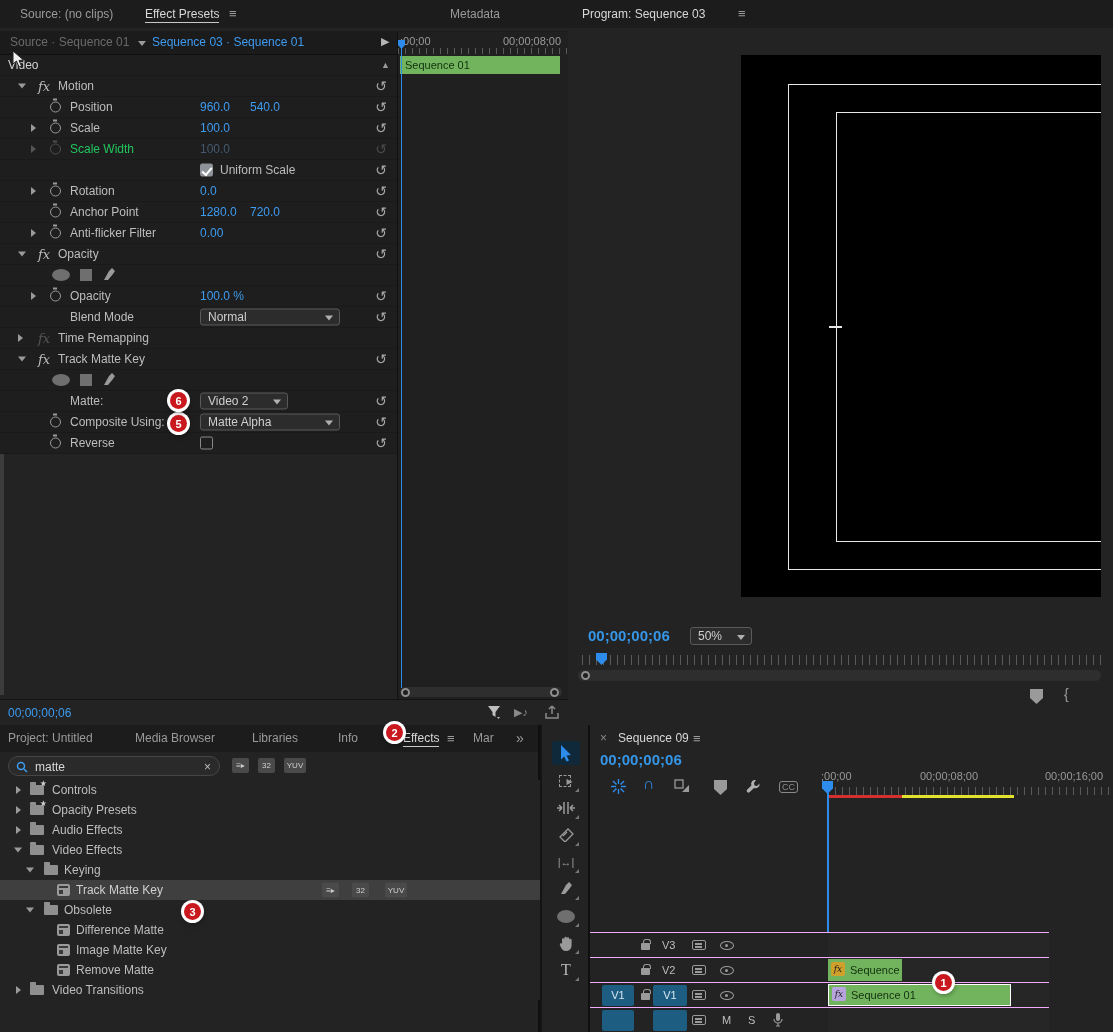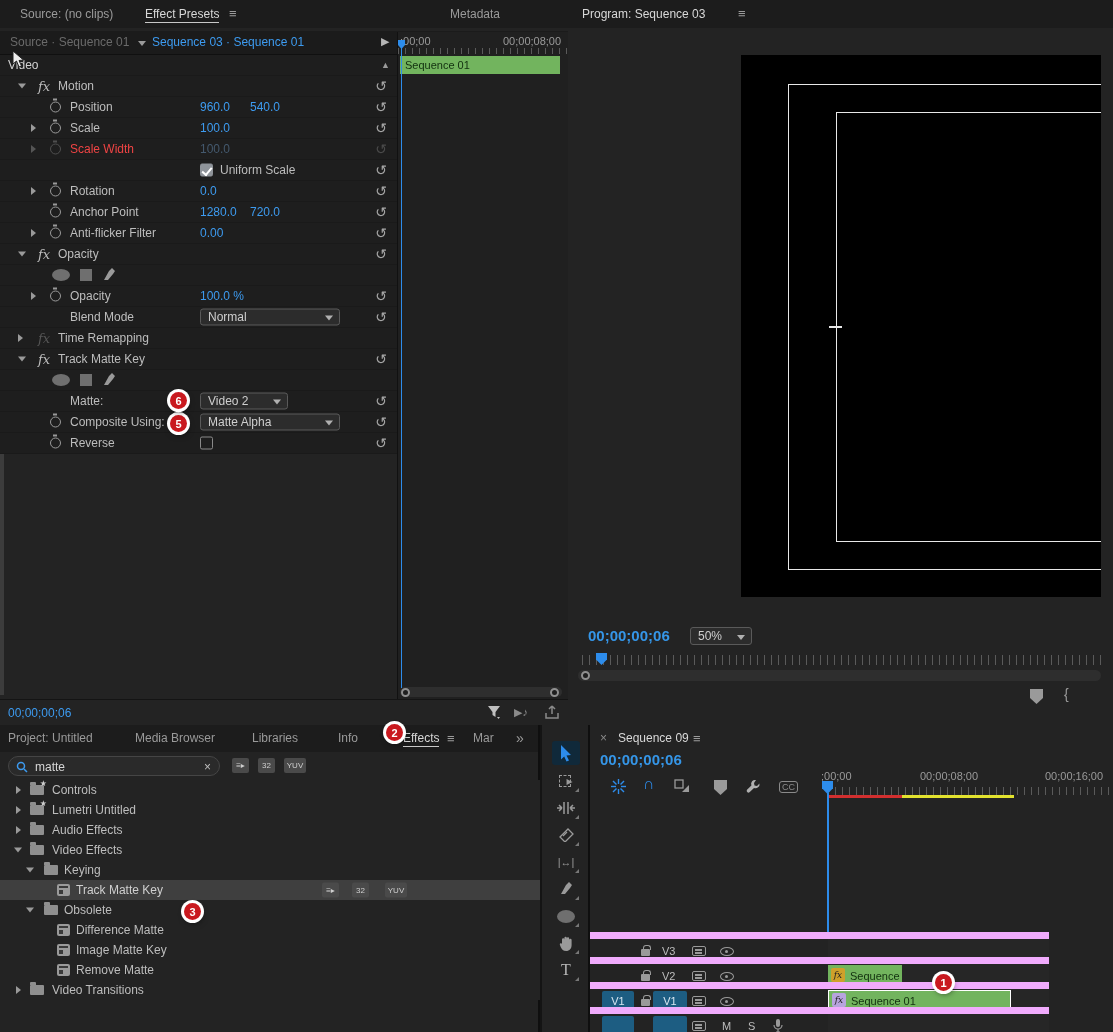--- a/index.html
+++ b/index.html
@@ -17,21 +17,21 @@
   .menu-glyph { color:#9a9a9a; font-size:13px; }
 
   
   #ec { left:0; top:0; width:578px; height:725px; border-right:2px solid #0f0f0f; }
   #ec-clip-header { position:absolute; left:0; top:31px; width:578px; height:24px; background:#1b1b1b; border-bottom:1px solid #101010;}
   #ec-left-strip { position:absolute; left:0; top:55px; width:4px; height:640px; background:#3c3c3c; }
   .ec-rows { position:absolute; left:0; top:55px; width:397px; }
   .row { position:relative; height:21px; border-bottom:1px solid #1a1a1a; background:#1e1e1e; }
   .row > * { position:absolute; top:50%; transform:translateY(-50%); }
   .lab { color:#bdbdbd; white-space:nowrap; }
-  .lab.dim, .dim { color:#ef4444; }
+  .lab.dim, .dim { color:#22c55e; }
   .val { color:#3d9bf0; white-space:nowrap; }
   .val.dim { color:#44596e; }
   .reset { right:10px; color:#a6a6a6; font-size:14px; line-height:14px; }
   .reset.dim { color:#4a4a4a; }
   .tri-down { width:0; height:0; border-left:4px solid transparent; border-right:4px solid transparent; border-top:5px solid #9a9a9a; }
   .tri-right { width:0; height:0; border-top:4px solid transparent; border-bottom:4px solid transparent; border-left:5px solid #9a9a9a; }
   .tri-right.dim { border-left-color:#555; }
   .sw { width:11px; height:11px; border:1.5px solid #9a9a9a; border-radius:50%; }
   .sw:before { content:""; position:absolute; left:2px; top:-4px; width:4px; height:2px; background:#9a9a9a; }
   .sw.dim { border-color:#4f4f4f; } .sw.dim:before { background:#4f4f4f; }
@@ -86,21 +86,21 @@
   #tools { left:542px; top:725px; width:48px; height:307px; background:#232323; border-right:2px solid #0f0f0f; }
   .tool { position:absolute; left:10px; width:28px; height:24px; display:flex; align-items:center; justify-content:center; color:#b8b8b8; }
   .tool .fly { position:absolute; right:1px; bottom:1px; width:0; height:0; border-left:4px solid transparent; border-bottom:4px solid #777; }
   .tool.active { background:#10293a; border-radius:3px; }
 
   
   #timeline { left:590px; top:725px; width:523px; height:307px; }
   #tl-tc { position:absolute; left:10px; top:26px; color:#3596e8; font-weight:bold; font-size:15px; }
   .tl-ic { position:absolute; top:53px; color:#9a9a9a; }
   #tl-ruler-labels { position:absolute; top:45px; color:#9a9a9a; font-size:11px; }
-  .track { position:absolute; left:0; width:459px; height:25px; border-top:7px solid #f0abfc; background:#262626; }
+  .track { position:absolute; left:0; width:459px; height:25px; border-top:1px solid #f0abfc; background:#262626; }
   .track .hd { position:absolute; left:0; top:0; width:238px; height:100%; background:#232323; }
   .patch { position:absolute; width:32px; height:21px; top:2px; background:#1d5d82; color:#d7e7f2; font-size:11px; text-align:center; line-height:21px; border-radius:2px; }
   .lock { width:9px; height:7px; background:#9a9a9a; border-radius:1px; }
   .lock:before { content:""; position:absolute; left:1.5px; top:-4px; width:6px; height:4px; border:1.5px solid #9a9a9a; border-bottom:none; border-radius:3px 3px 0 0; }
   .tname { color:#bdbdbd; font-size:11px; }
   .ttarget { width:14px; height:10px; border:1px solid #9a9a9a; border-radius:2px; }
   .ttarget:before { content:""; position:absolute; left:2px; top:2px; width:7px; height:1.5px; background:#9a9a9a; box-shadow:0 3px 0 #9a9a9a; }
   .eye { width:14px; height:9px; border:1.5px solid #9a9a9a; border-radius:50%; }
   .eye:before { content:""; position:absolute; left:4px; top:2px; width:3px; height:3px; background:#9a9a9a; border-radius:50%; }
   .clip { position:absolute; background:#72b45e; color:#12300f; font-size:11px; }
@@ -348,21 +348,21 @@
         <span class="folder" style="left:30px">
             <span class="fstar">★</span>
           </span>
         <span class="lab" style="left:52px">Controls</span>
       </div>
       <div class="trow">
         <span class="tri-right" style="left:16px"></span>
         <span class="folder" style="left:30px">
             <span class="fstar">★</span>
           </span>
-        <span class="lab" style="left:52px">Lumetri Untitled</span>
+        <span class="lab" style="left:52px">Opacity Presets</span>
       </div>
       <div class="trow">
         <span class="tri-right" style="left:16px"></span>
         <span class="folder" style="left:30px"></span>
         <span class="lab" style="left:52px">Audio Effects</span>
       </div>
       <div class="trow">
         <span class="tri-down" style="left:14px"></span>
         <span class="folder" style="left:30px"></span>
         <span class="lab" style="left:52px">Video Effects</span>

